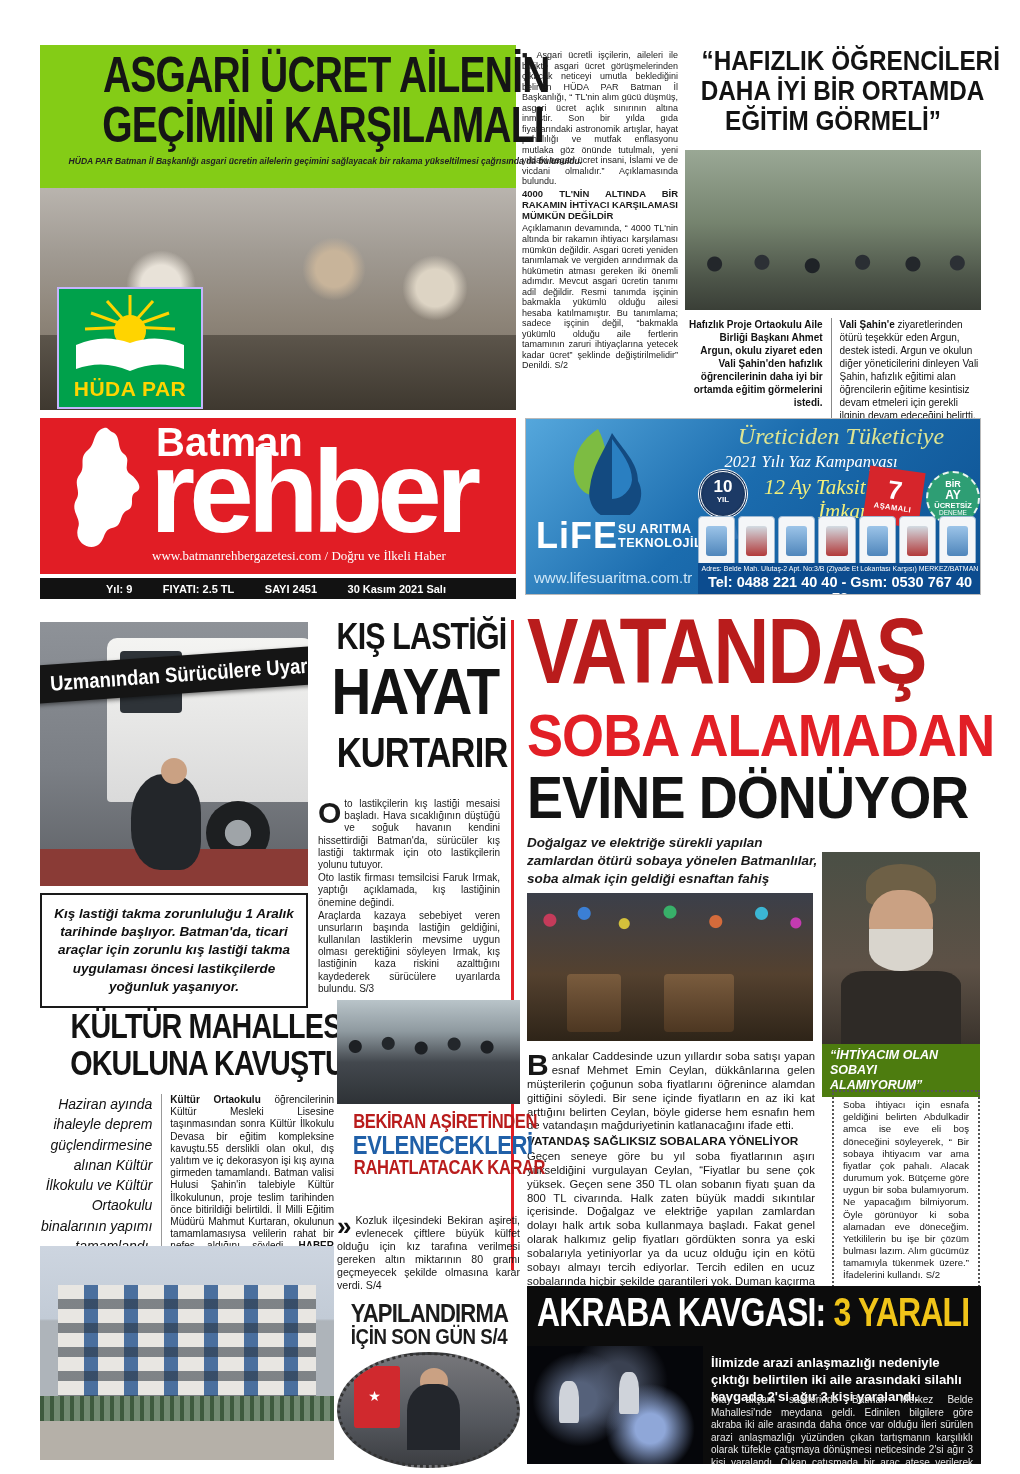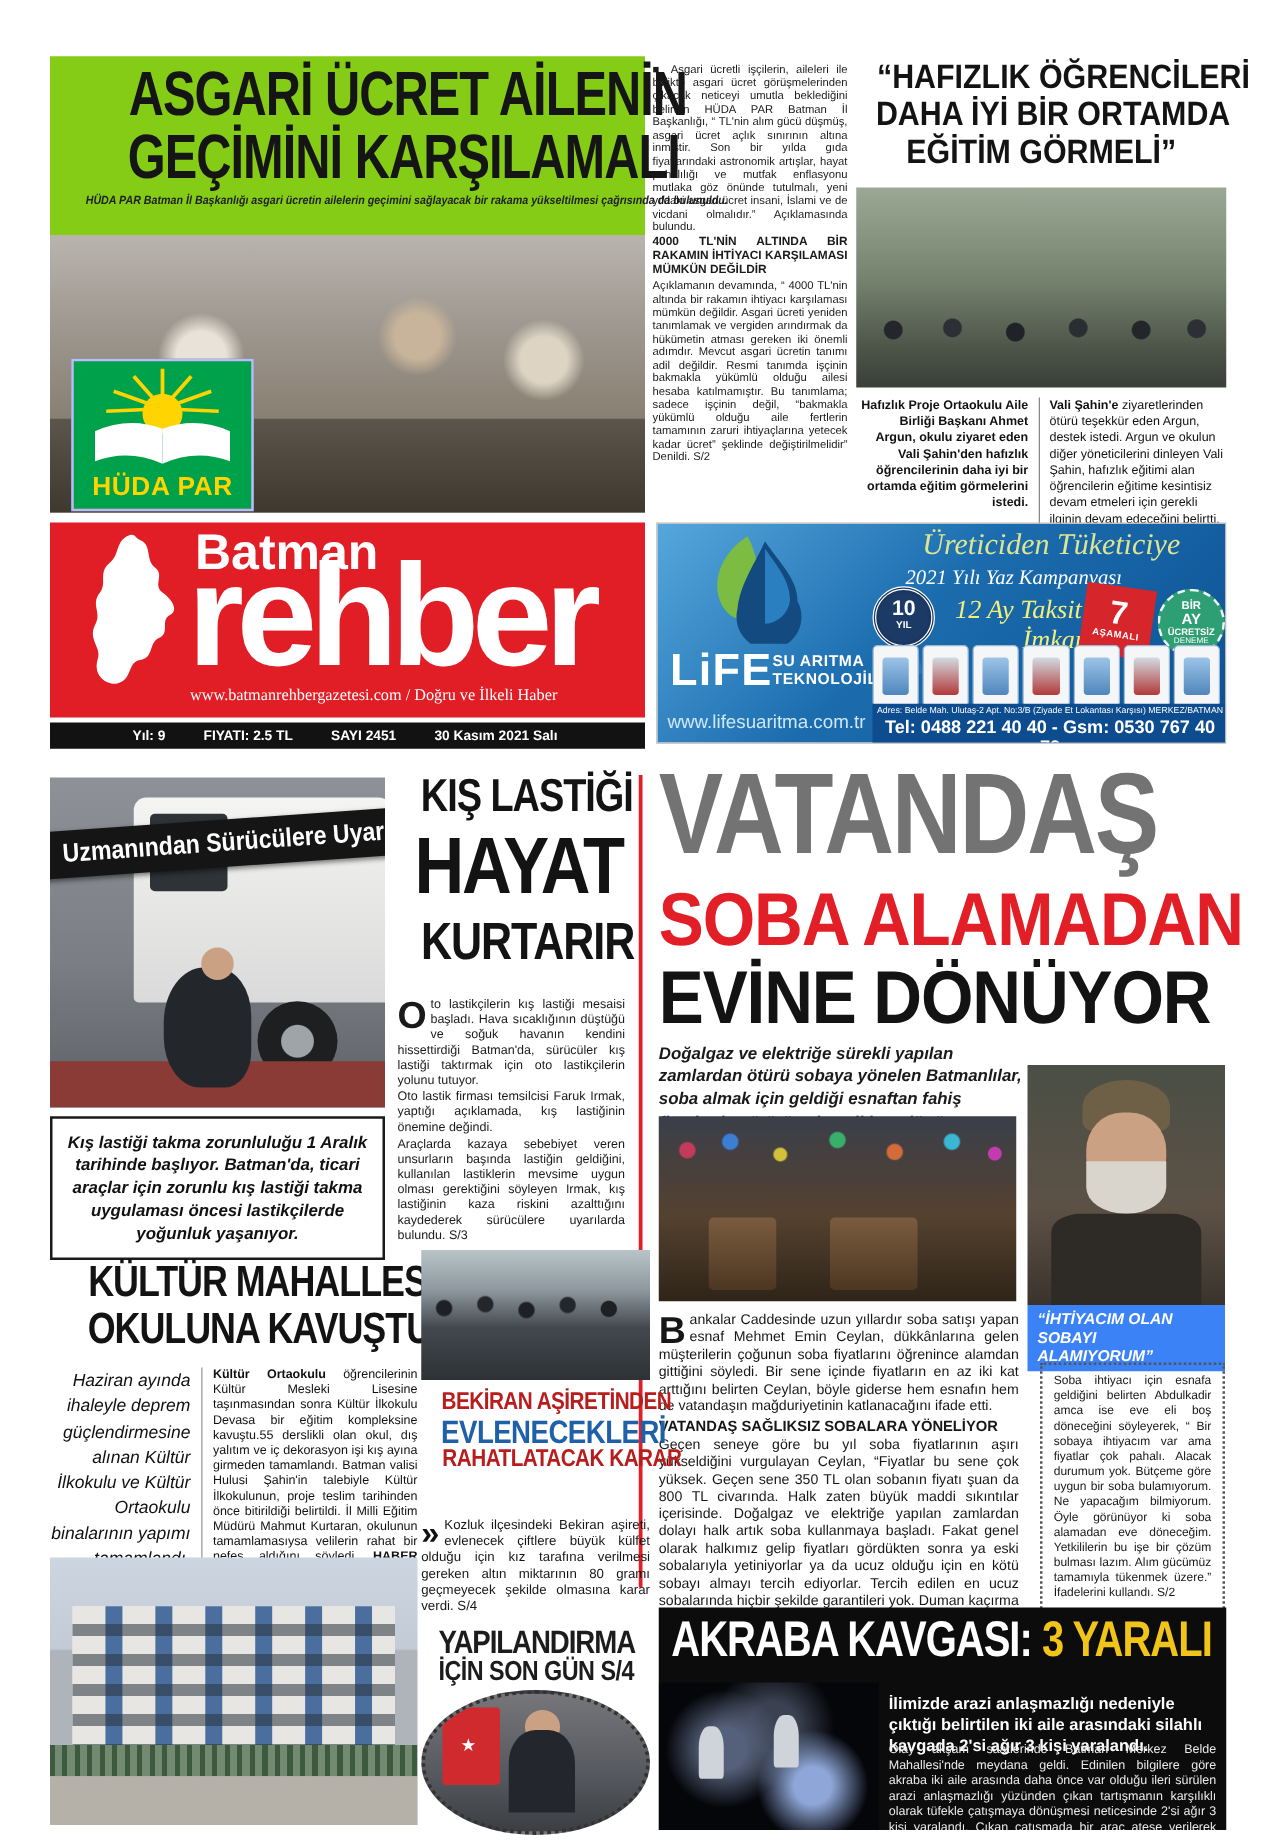--- a/index.html
+++ b/index.html
@@ -128,21 +128,21 @@
 
   .mm{left:318px;top:616px;width:182px;text-align:center;color:#131313;}
   .mm .h1{font-weight:bold;font-size:37px;letter-spacing:-1px;}
   .mm .h2{font-weight:bold;font-size:64px;letter-spacing:-2px;line-height:1;margin-top:2px;}
   .mm .h3{font-weight:bold;font-size:42px;letter-spacing:-1px;line-height:1;margin-top:8px;}
   .mm-body{left:318px;top:798px;width:182px;font-size:10px;line-height:1.22;color:#1a1a1a;}
   .mm-body p{margin:0 0 1px 0;}
   .redline{left:511px;top:620px;width:3px;height:650px;background:#e21f26;}
 
   
-  .v-h1{left:527px;top:608px;font-weight:bold;font-size:92px;line-height:.95;color:#737373;letter-spacing:-2px;}
+  .v-h1{left:527px;top:608px;font-weight:bold;font-size:92px;line-height:.95;color:#b91c1c;letter-spacing:-2px;}
   .v-h2{left:527px;top:706px;font-weight:bold;font-size:60px;line-height:1;color:#e21f26;letter-spacing:-1px;}
   .v-h3{left:527px;top:768px;font-weight:bold;font-size:60px;line-height:1;color:#131313;letter-spacing:-1px;}
   .v-sub{left:527px;top:834px;width:292px;font-style:italic;font-weight:bold;font-size:13.5px;
          line-height:1.35;color:#1a1a1a;}
   .v-shop{left:527px;top:893px;width:286px;height:148px;overflow:hidden;
     background:linear-gradient(180deg,#3b3f4a 0%,#54412f 55%,#2e2418 100%);}
   .v-shop .bikes{position:absolute;left:0;top:0;width:100%;height:46%;
     background:radial-gradient(circle at 8% 40%,#c43b5a 0 6px,transparent 7px),
                radial-gradient(circle at 20% 30%,#3b7fd4 0 6px,transparent 7px),
                radial-gradient(circle at 34% 45%,#d4c13b 0 5px,transparent 6px),
@@ -150,21 +150,21 @@
                radial-gradient(circle at 66% 42%,#d46b3b 0 6px,transparent 7px),
                radial-gradient(circle at 82% 30%,#3bb6d4 0 6px,transparent 7px),
                radial-gradient(circle at 94% 44%,#c43bb0 0 5px,transparent 6px);}
   .v-shop .stove{position:absolute;bottom:6%;width:54px;height:58px;background:linear-gradient(180deg,#7a5c3e,#4d3722);border-radius:4px;}
   .v-port{left:822px;top:852px;width:158px;height:192px;overflow:hidden;
     background:linear-gradient(180deg,#4a4f45 0%,#5d5146 60%,#3a332c 100%);}
   .v-port .hat{position:absolute;left:28%;top:6%;width:44%;height:22%;background:#6e6046;border-radius:50% 50% 20% 20%;}
   .v-port .face{position:absolute;left:30%;top:20%;width:40%;height:34%;background:#caa183;border-radius:46%;}
   .v-port .beard{position:absolute;left:30%;top:40%;width:40%;height:22%;background:#d9d5cd;border-radius:0 0 50% 50%;}
   .v-port .coat{position:absolute;left:12%;top:62%;width:76%;height:38%;background:#2e2a26;border-radius:20% 20% 0 0;}
-  .v-quote{left:822px;top:1044px;width:158px;box-sizing:border-box;background:#3b82f6;color:#fff;
+  .v-quote{left:822px;top:1044px;width:158px;box-sizing:border-box;background:#4d7c0f;color:#fff;
            font-style:italic;font-weight:bold;font-size:12.5px;line-height:1.2;padding:4px 8px;}
   .v-body{left:527px;top:1050px;width:288px;font-size:11.3px;line-height:1.23;color:#161616;}
   .v-body p{margin:0;}
   .v-body .cross{font-weight:bold;font-size:11.8px;margin:1px 0;}
   .v-side{left:832px;top:1090px;width:148px;box-sizing:border-box;border:2px dotted #555;
           padding:7px 9px;font-size:9.6px;line-height:1.27;color:#161616;}
 
   
   .k-h{left:40px;top:1008px;width:294px;text-align:center;font-weight:bold;font-size:35px;
        line-height:1.05;letter-spacing:-1px;color:#131313;}

